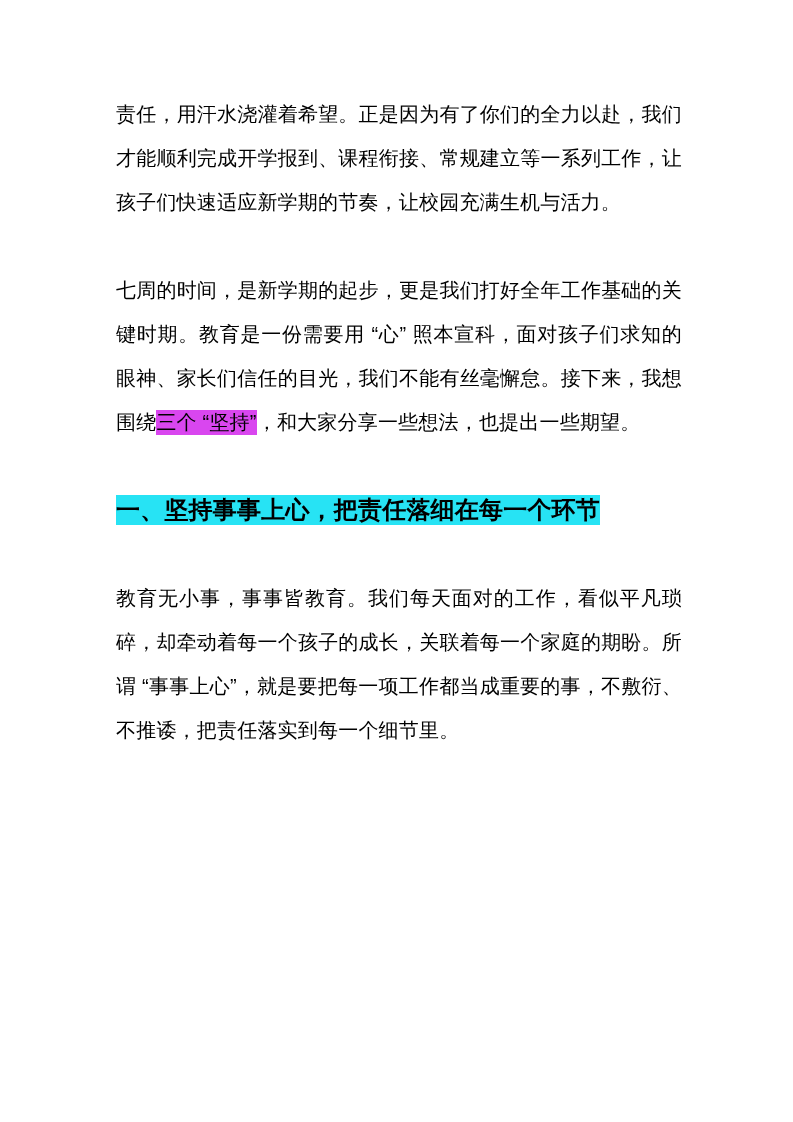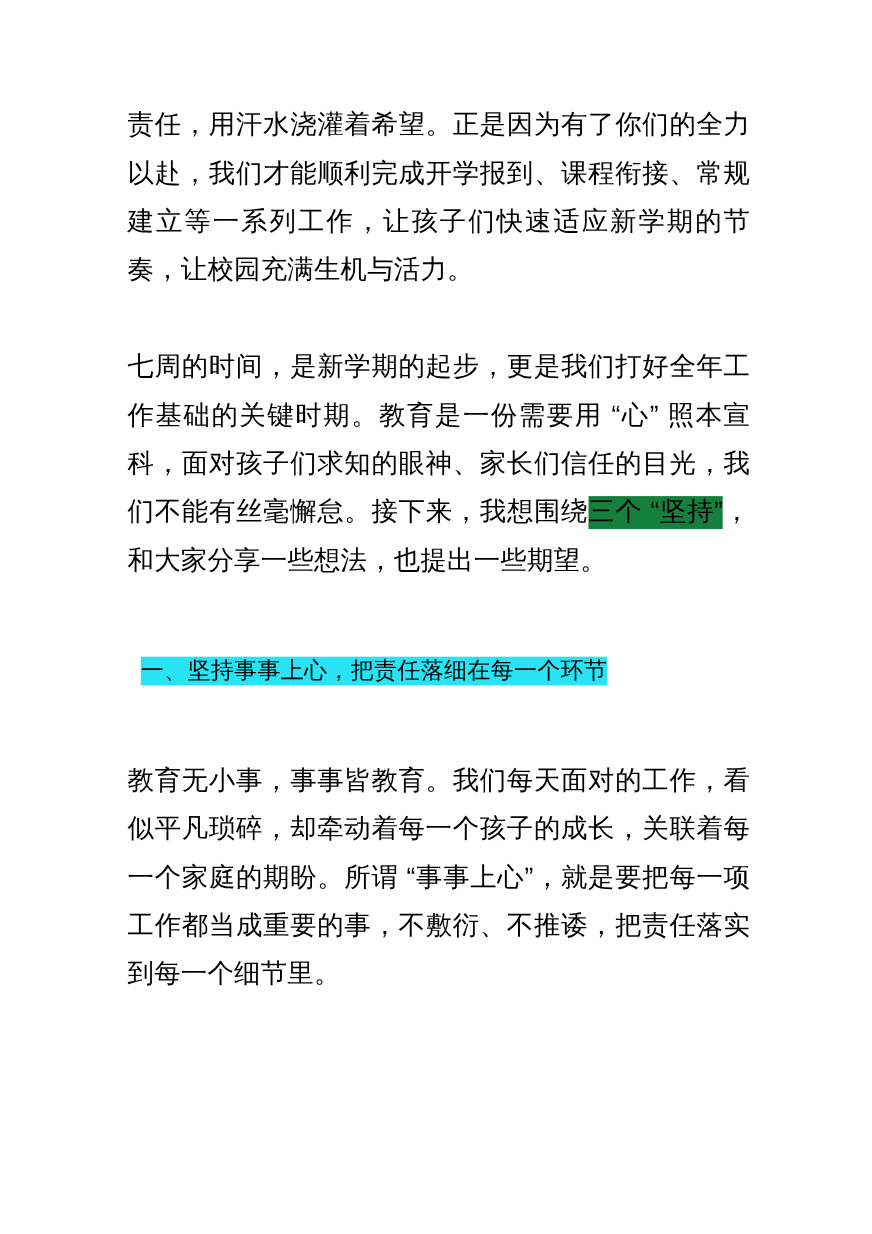--- a/index.html
+++ b/index.html
@@ -18,41 +18,41 @@
     height: 1122px;
     background: #ffffff;
     box-sizing: border-box;
     padding: 92px 112px 60px 116px;
   }
   .doc-body {
     width: 566px;
   }
   p.para {
     margin: 0 0 0 0;
-    font-size: 24px;
+    font-size: 20px;
     line-height: 44px;
     color: #000000;
     text-align: justify;
     text-justify: inter-ideograph;
     letter-spacing: 0.2px;
     font-family: "Liberation Sans", sans-serif;
   }
   .spacer {
     height: 44px;
   }
   .heading {
-    margin: 12px;
-    font-size: 21px;
+    margin: 0;
+    font-size: 24px;
     line-height: 44px;
-    font-weight: normal;
+    font-weight: bold;
     color: #000000;
     letter-spacing: 0.2px;
   }
   .hl {
-    background-color: #15803d;
+    background-color: #d946ef;
     padding: 1px 0 2px 0;
   }
   .heading .hl {
     background-color: #27e3f4;
   }
 </style>
 </head>
 <body>
 
 <div class="page">

